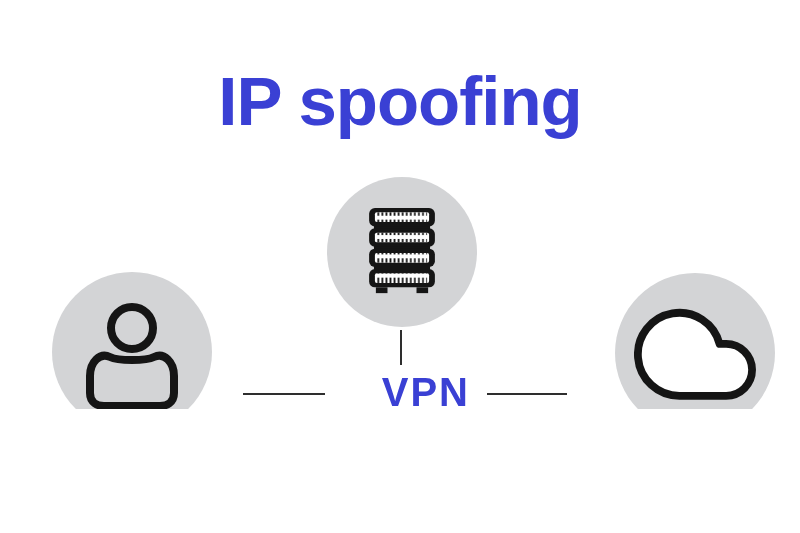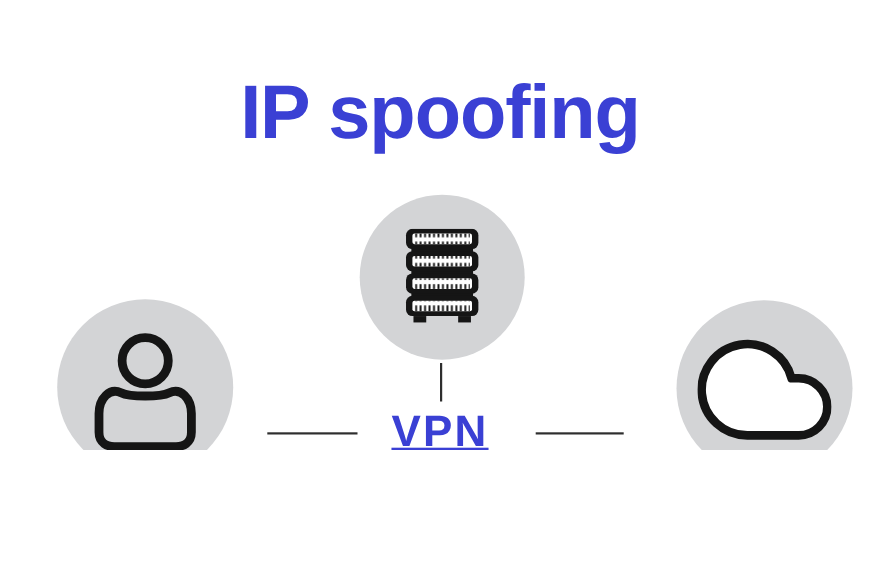--- a/index.html
+++ b/index.html
@@ -41,27 +41,26 @@
   .connector{
     position:absolute;
     background:var(--line);
   }
   .connector-v{left:400px;top:330px;width:2px;height:35px;}
   .connector-left{left:243px;top:393px;width:82px;height:2px;}
   .connector-right{left:487px;top:393px;width:80px;height:2px;}
   .vpn-label{
     position:absolute;
     left:330px;top:372px;width:140px;
-    text-align:center;
+    text-align:right;
     font-size:40px;
     font-weight:bold;
     letter-spacing:2px;
     color:var(--accent);
     line-height:40px;
-    text-decoration:underline;
   }
   svg{display:block;}
 </style>
 </head>
 <body>
 
 <div class="stage">
 
   <div class="title">IP spoofing</div>
 

